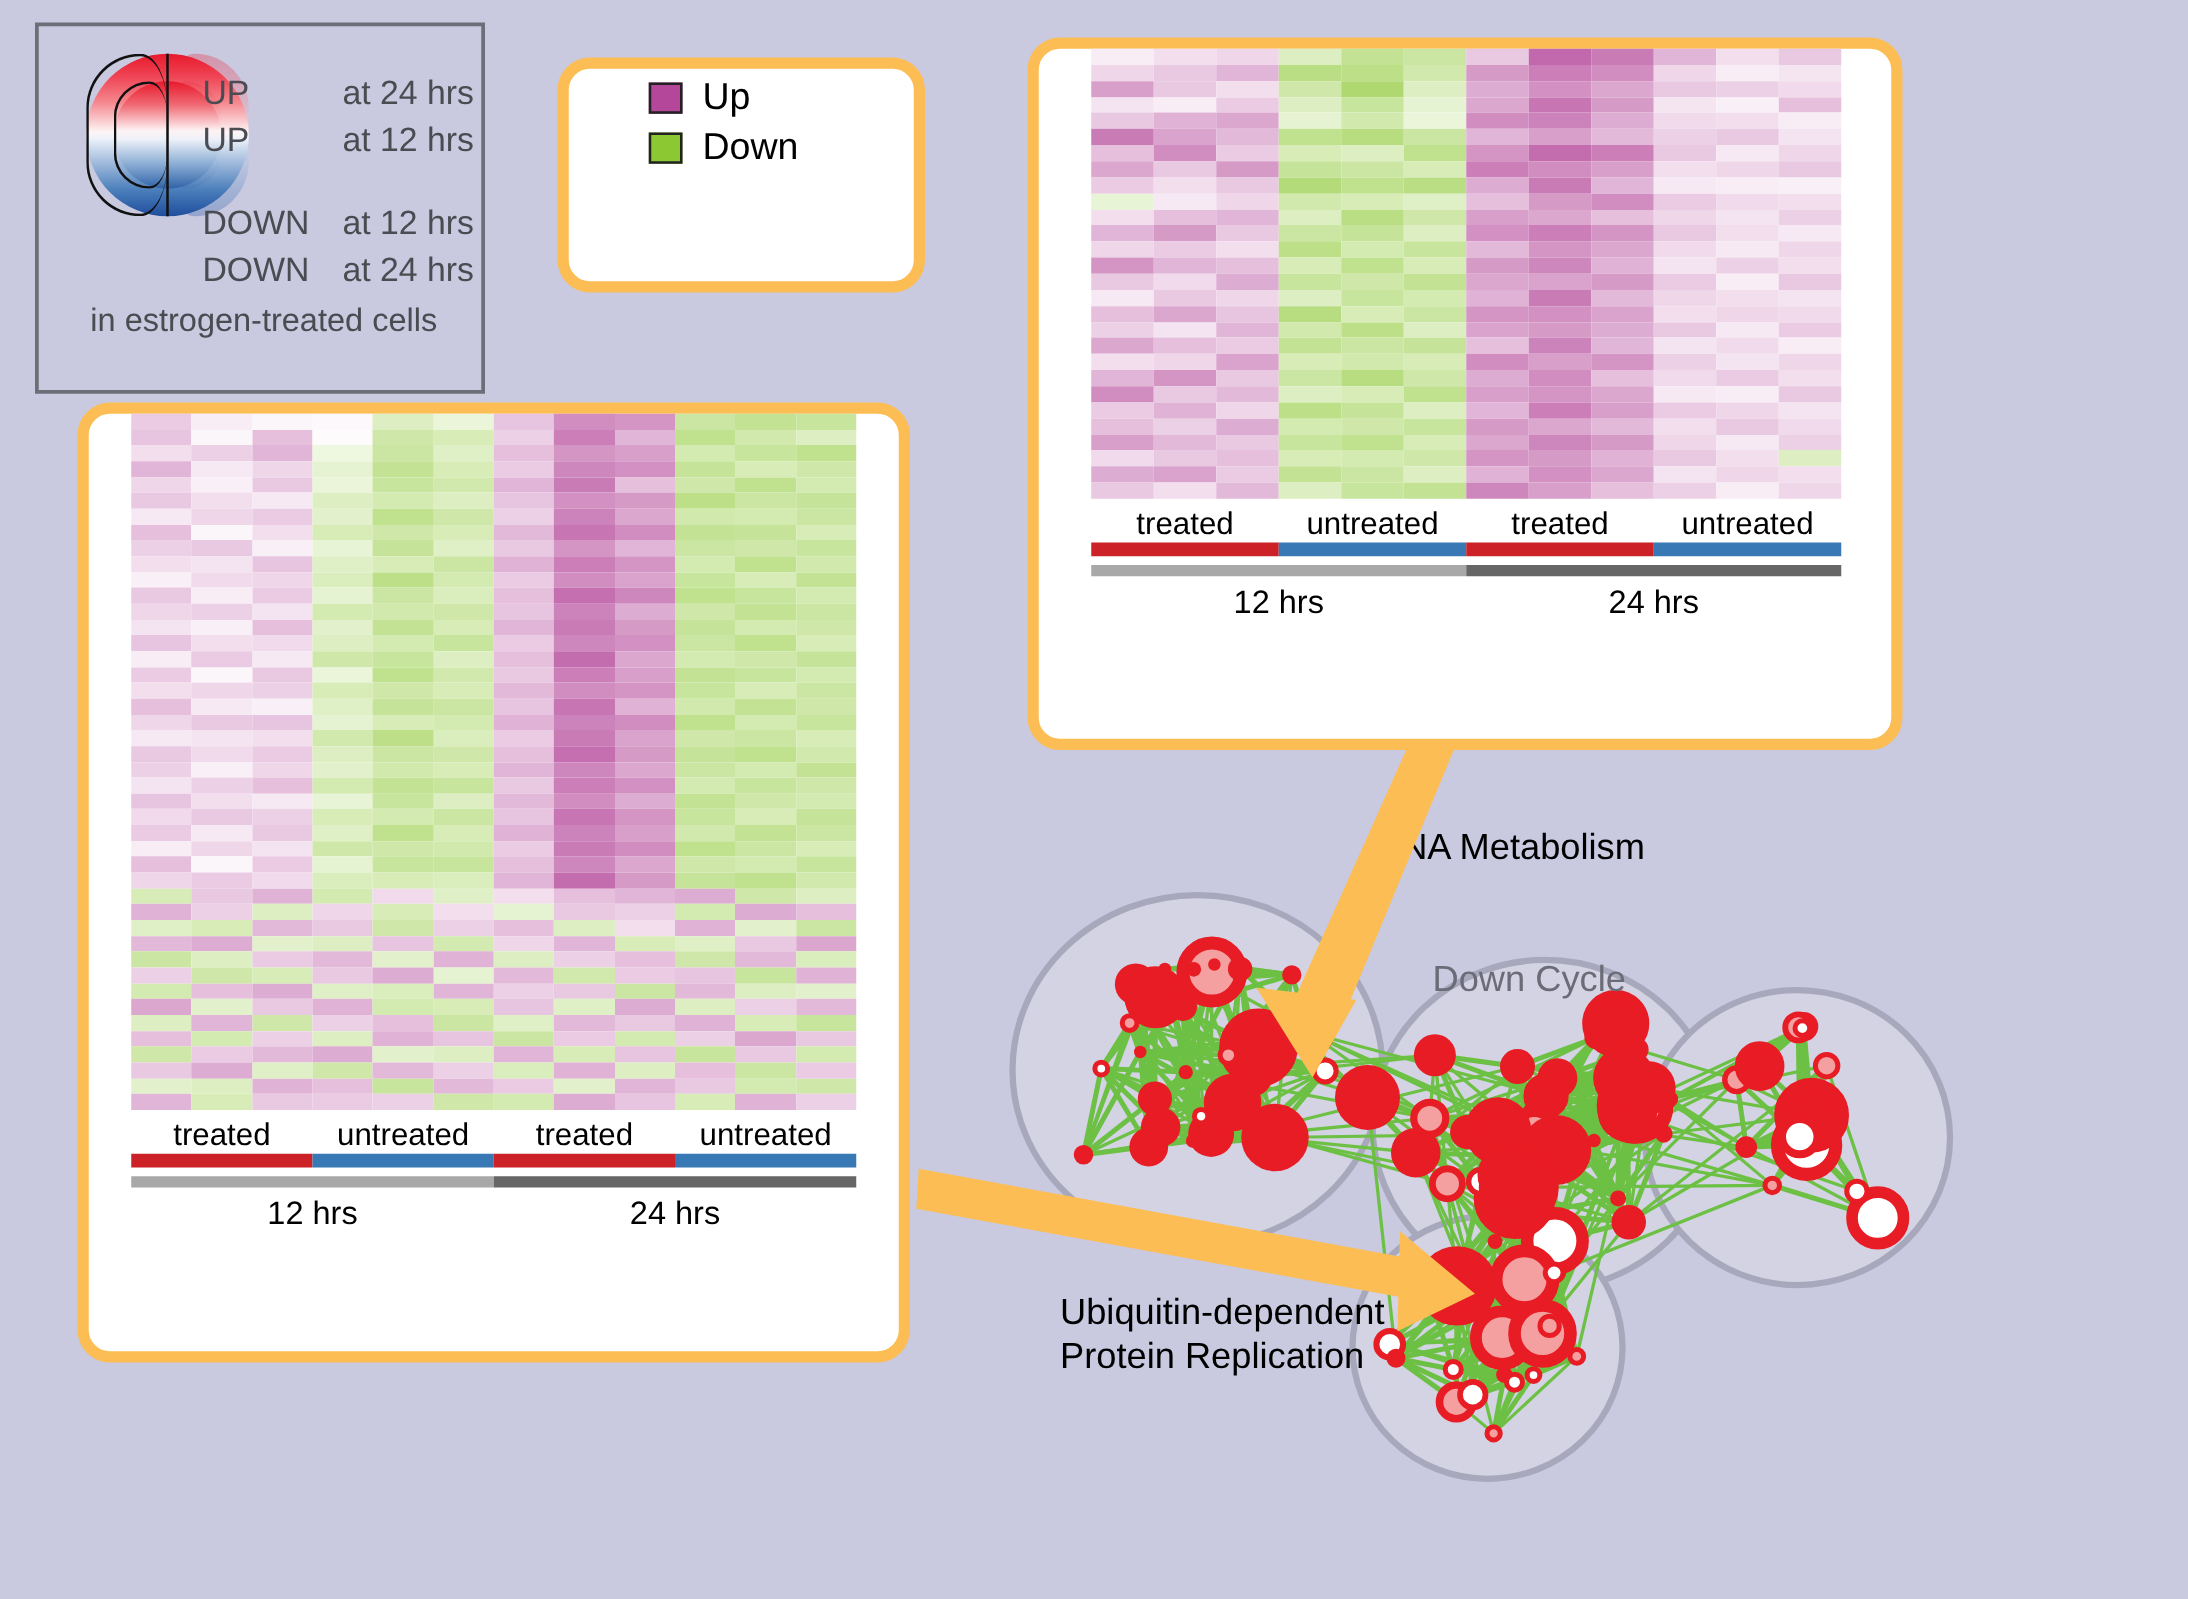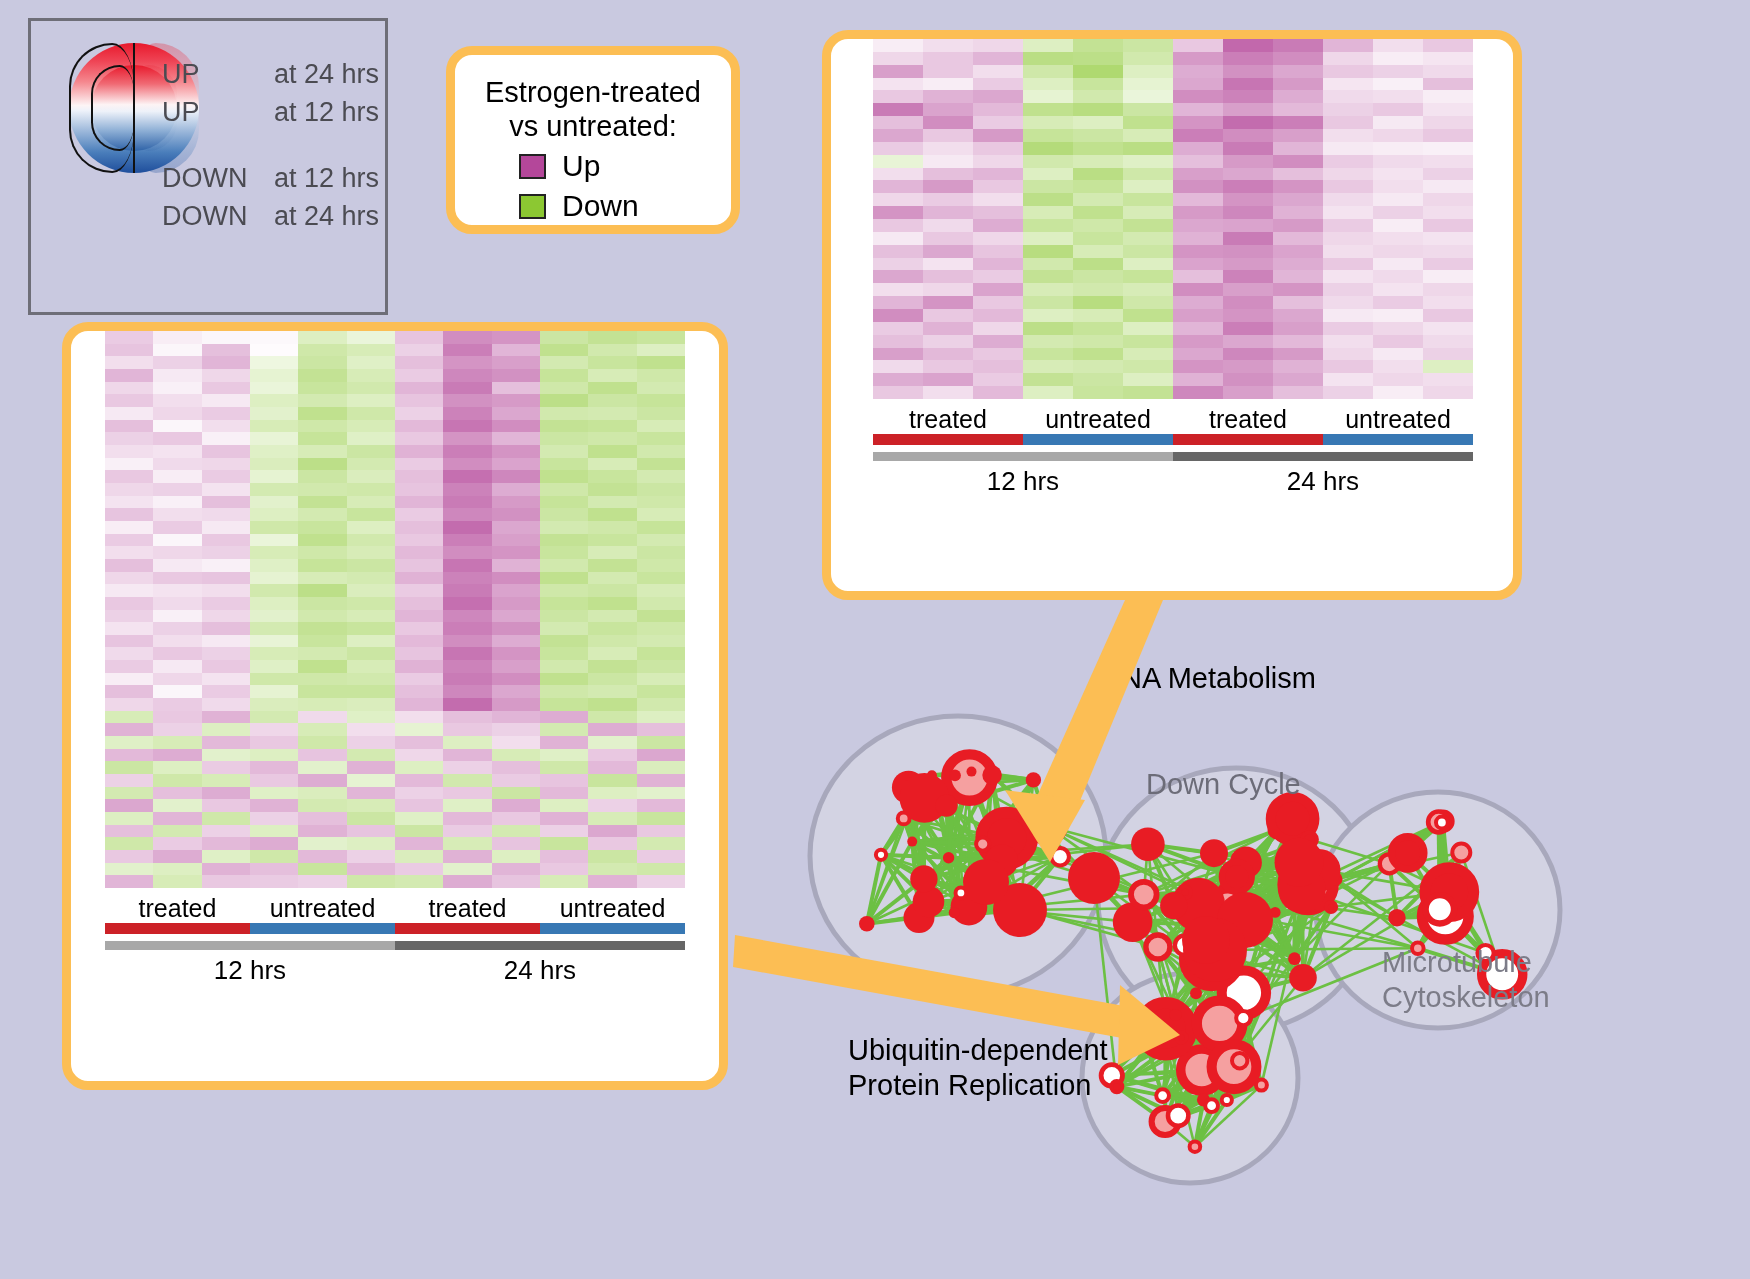--- a/index.html
+++ b/index.html
@@ -158,28 +158,25 @@
     <span class="dir">UP</span><span class="tm">at 12 hrs</span>
   </div>
   <div class="wheel-row" id="wr2">
     <span class="dir">DOWN</span><span class="tm">at 12 hrs</span>
   </div>
   <div class="wheel-row" id="wr3">
     <span class="dir">DOWN</span><span class="tm">at 24 hrs</span>
   </div>
 
   <div id="wheel-caption">
+    <div>in estrogen-treated cells</div>
   </div>
 </div>
 
 <div class="panel" id="legend-panel">
-  <div id="legend-title">
-    <div>Estrogen-treated</div>
-    <div>vs untreated:</div>
-  </div>
   <div class="legend-row">
     <span class="legend-swatch" id="sw-up" style="background: rgb(180, 71, 154);"></span>
     <span class="legend-label">Up</span>
   </div>
   <div class="legend-row">
     <span class="legend-swatch" id="sw-down" style="background: rgb(140, 200, 50);"></span>
     <span class="legend-label">Down</span>
   </div>
 </div>
 
@@ -1890,24 +1887,20 @@
         <circle cx="196.0" cy="262.0" r="23.0" fill="#e81c24"></circle>
         <circle cx="304.0" cy="258.0" r="26.0" fill="#e81c24"></circle>
         <circle cx="455.0" cy="300.0" r="28.0" fill="#e81c24"></circle>
         <circle cx="425.0" cy="330.0" r="32.0" fill="#e81c24"></circle>
         <circle cx="416.0" cy="320.0" r="24.0" fill="#e81c24"></circle>
       </g>
   </svg>
 
   <div class="net-label" id="lbl-dna">DNA Metabolism</div>
   <div class="net-label" id="lbl-cc">Down Cycle</div>
-  <div class="net-label" id="lbl-mt">
-    <div>Microtubule</div>
-    <div>Cytoskeleton</div>
-  </div>
   <div class="net-label" id="lbl-ubq">
     <div>Ubiquitin-dependent</div>
     <div>Protein Replication</div>
   </div>
 </div>
 
 <svg class="connector" style="left:0;top:0;width:1750px;height:1279px;pointer-events:none;">
 
   <g>
     <polygon points="1125,600 1163,600 1068,830 1030,812" fill="#fcbe54"></polygon>

